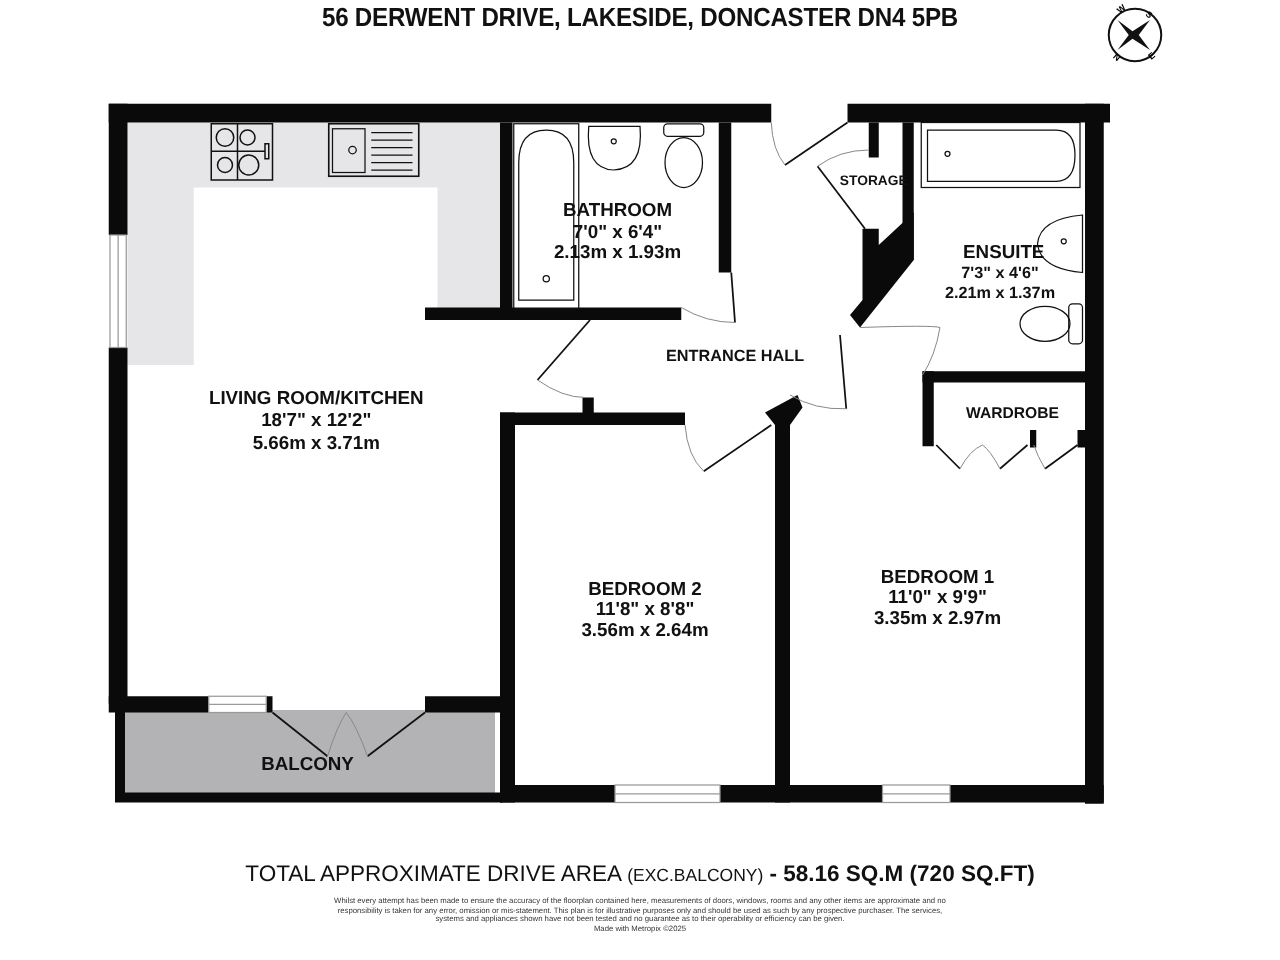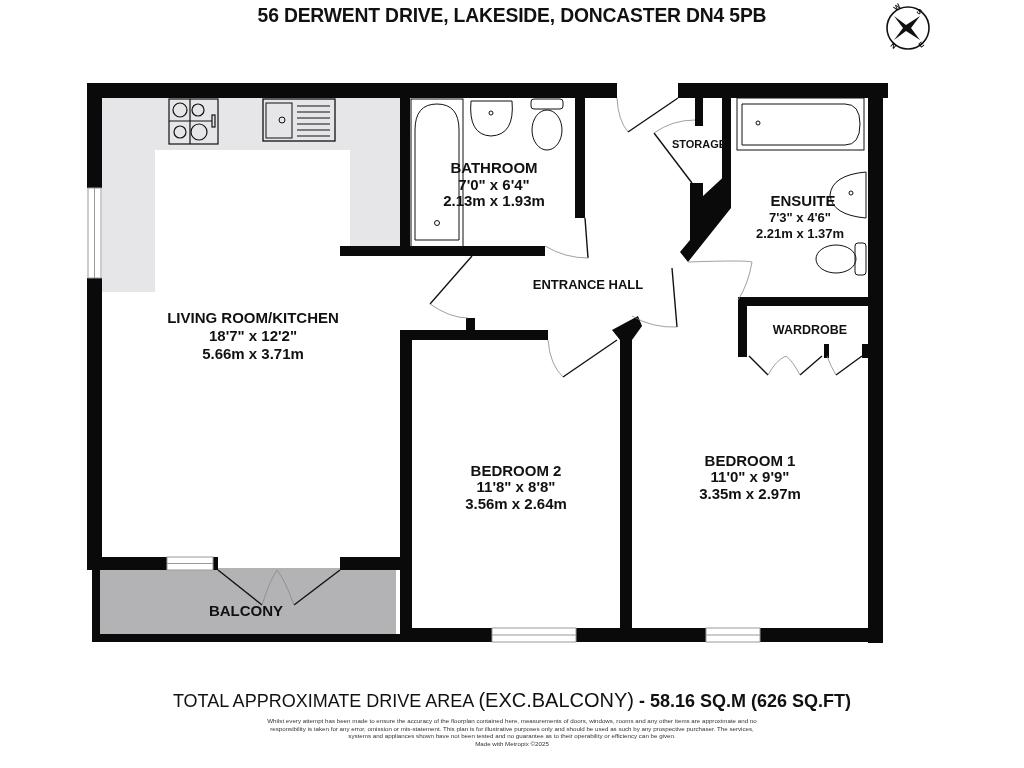--- a/index.html
+++ b/index.html
@@ -5,21 +5,21 @@
   html,body{margin:0;padding:0;background:#ffffff;}
   body{width:1024px;height:768px;position:relative;overflow:hidden;font-family:"Liberation Sans",sans-serif;color:#111;}
   .title{position:absolute;left:0;width:1024px;top:3px;text-align:center;font-weight:bold;font-size:21px;letter-spacing:-0.2px;transform:scaleX(0.92);}
   .compass{position:absolute;left:882px;top:2px;width:52px;height:52px;}
   svg.plan{position:absolute;left:0;top:0;}
   .lbl{font-family:"Liberation Sans",sans-serif;font-weight:bold;fill:#111;text-anchor:middle;}
   .room-name{font-size:15px;}
   .room-dim{font-size:15px;}
   .small-name{font-size:11px;}
   .area{position:absolute;left:0;width:1024px;top:689px;text-align:center;font-size:18px;}
-  .area .lite{font-size:20px;}
+  .area .lite{font-size:14px;}
   .area .bold{font-weight:bold;}
   .disclaimer{position:absolute;left:262px;width:500px;top:717px;text-align:center;font-size:6.2px;line-height:7.6px;color:#333;}
 </style>
 </head>
 <body>
 
 <div class="title">56 DERWENT DRIVE, LAKESIDE, DONCASTER DN4 5PB</div>
 
 <svg class="compass" viewBox="0 0 52 52">
   <circle cx="26" cy="26" r="21" fill="none" stroke="#111" stroke-width="1.6"></circle>
@@ -181,19 +181,19 @@
 
   <text class="lbl room-name" x="750" y="466">BEDROOM 1</text>
   <text class="lbl room-dim" x="750" y="482">11'0"  x 9'9"</text>
   <text class="lbl room-dim" x="750" y="499">3.35m  x 2.97m</text>
 
   <text class="lbl room-name" x="246" y="616">BALCONY</text>
 </svg>
 
 <div class="area">
   <span>TOTAL APPROXIMATE DRIVE AREA</span>
-  <span class="lite">(EXC.BALCONY)</span><span class="bold"> - </span><span class="bold">58.16 SQ.M (626 SQ.FT)</span>
+  <span class="lite">(EXC.BALCONY)</span><span class="bold"> - </span><span class="bold">58.16 SQ.M (720 SQ.FT)</span>
 </div>
 
 <div class="disclaimer">
   <div>Whilst every attempt has been made to ensure the accuracy of the floorplan contained here, measurements of doors, windows, rooms and any other items are approximate and no responsibility is taken for any error, omission or mis-statement. This plan is for illustrative purposes only and should be used as such by any prospective purchaser. The services, systems and appliances shown have not been tested and no guarantee as to their operability or efficiency can be given.</div>
   <div>Made with Metropix ©2025</div>
 </div>
 
 </body></html>

